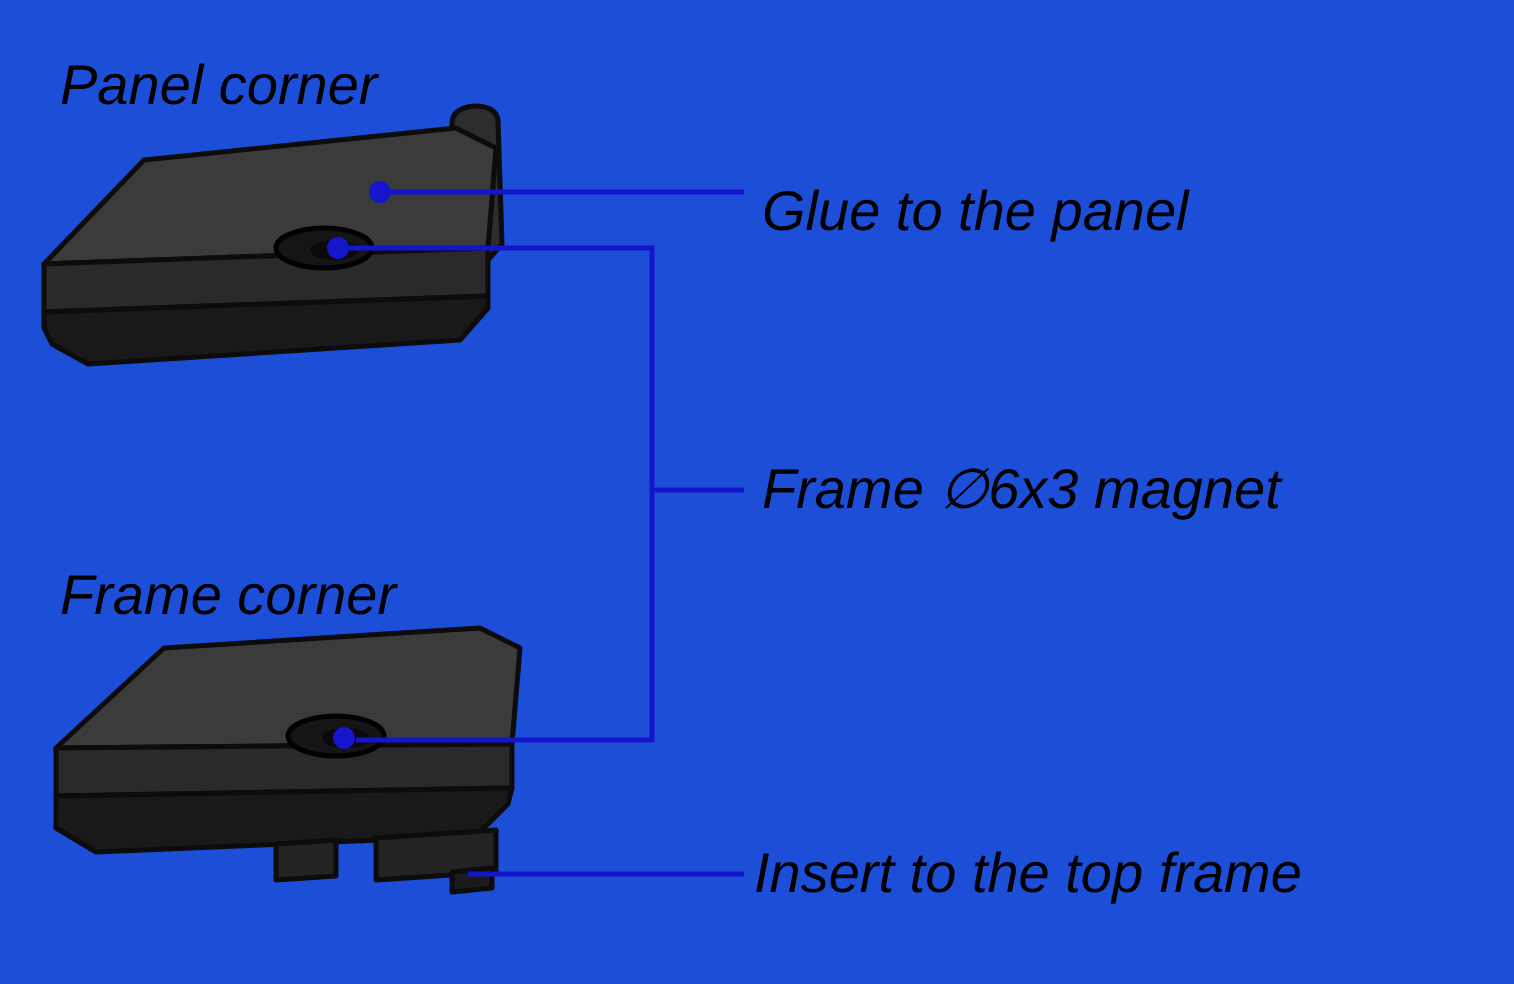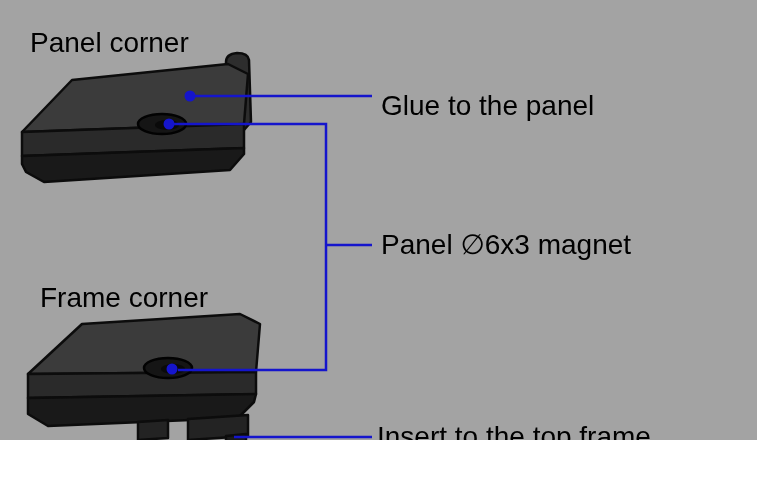--- a/index.html
+++ b/index.html
@@ -1,22 +1,23 @@
 <!DOCTYPE html>
 <html><head>
 <meta charset="utf-8">
 <style>
   html, body { margin: 0; padding: 0; background: #ffffff; }
   .canvas {
     position: relative;
     width: 757px;
-    height: 440px;
-    background: #a3a3a3;
+    height: 492px;
+    background: #1d4ed8;
     overflow: hidden;
     font-family: "Liberation Sans", sans-serif;
+    font-style: italic;
   }
   .canvas svg { position: absolute; left: 0; top: 0; }
   .label {
     position: absolute;
     color: #000000;
     font-size: 28px;
     line-height: 1.15;
     white-space: nowrap;
   }
 </style>
@@ -67,21 +68,21 @@
     <g fill="#1515cc">
       <circle cx="190" cy="96" r="5.5"></circle>
       <circle cx="169" cy="124" r="5.5"></circle>
       <circle cx="172" cy="369" r="5.5"></circle>
     </g>
 
   </svg>
 
   <div class="label" style="left:30px; top:27px;">Panel corner</div>
 
-  <div class="label" style="left:40px; top:282px;text-align:right;">Frame corner</div>
+  <div class="label" style="left:30px; top:282px;text-align:right;">Frame corner</div>
 
   <div class="label" style="left:381px; top:80px;margin-top:10px;">Glue to the panel</div>
 
-  <div class="label" style="left:381px; top:229px;">Panel ∅6x3 magnet</div>
+  <div class="label" style="left:381px; top:229px;">Frame ∅6x3 magnet</div>
 
   <div class="label" style="left:377px; top:421px;">Insert to the top frame</div>
 
 </div>
 
 </body></html>

